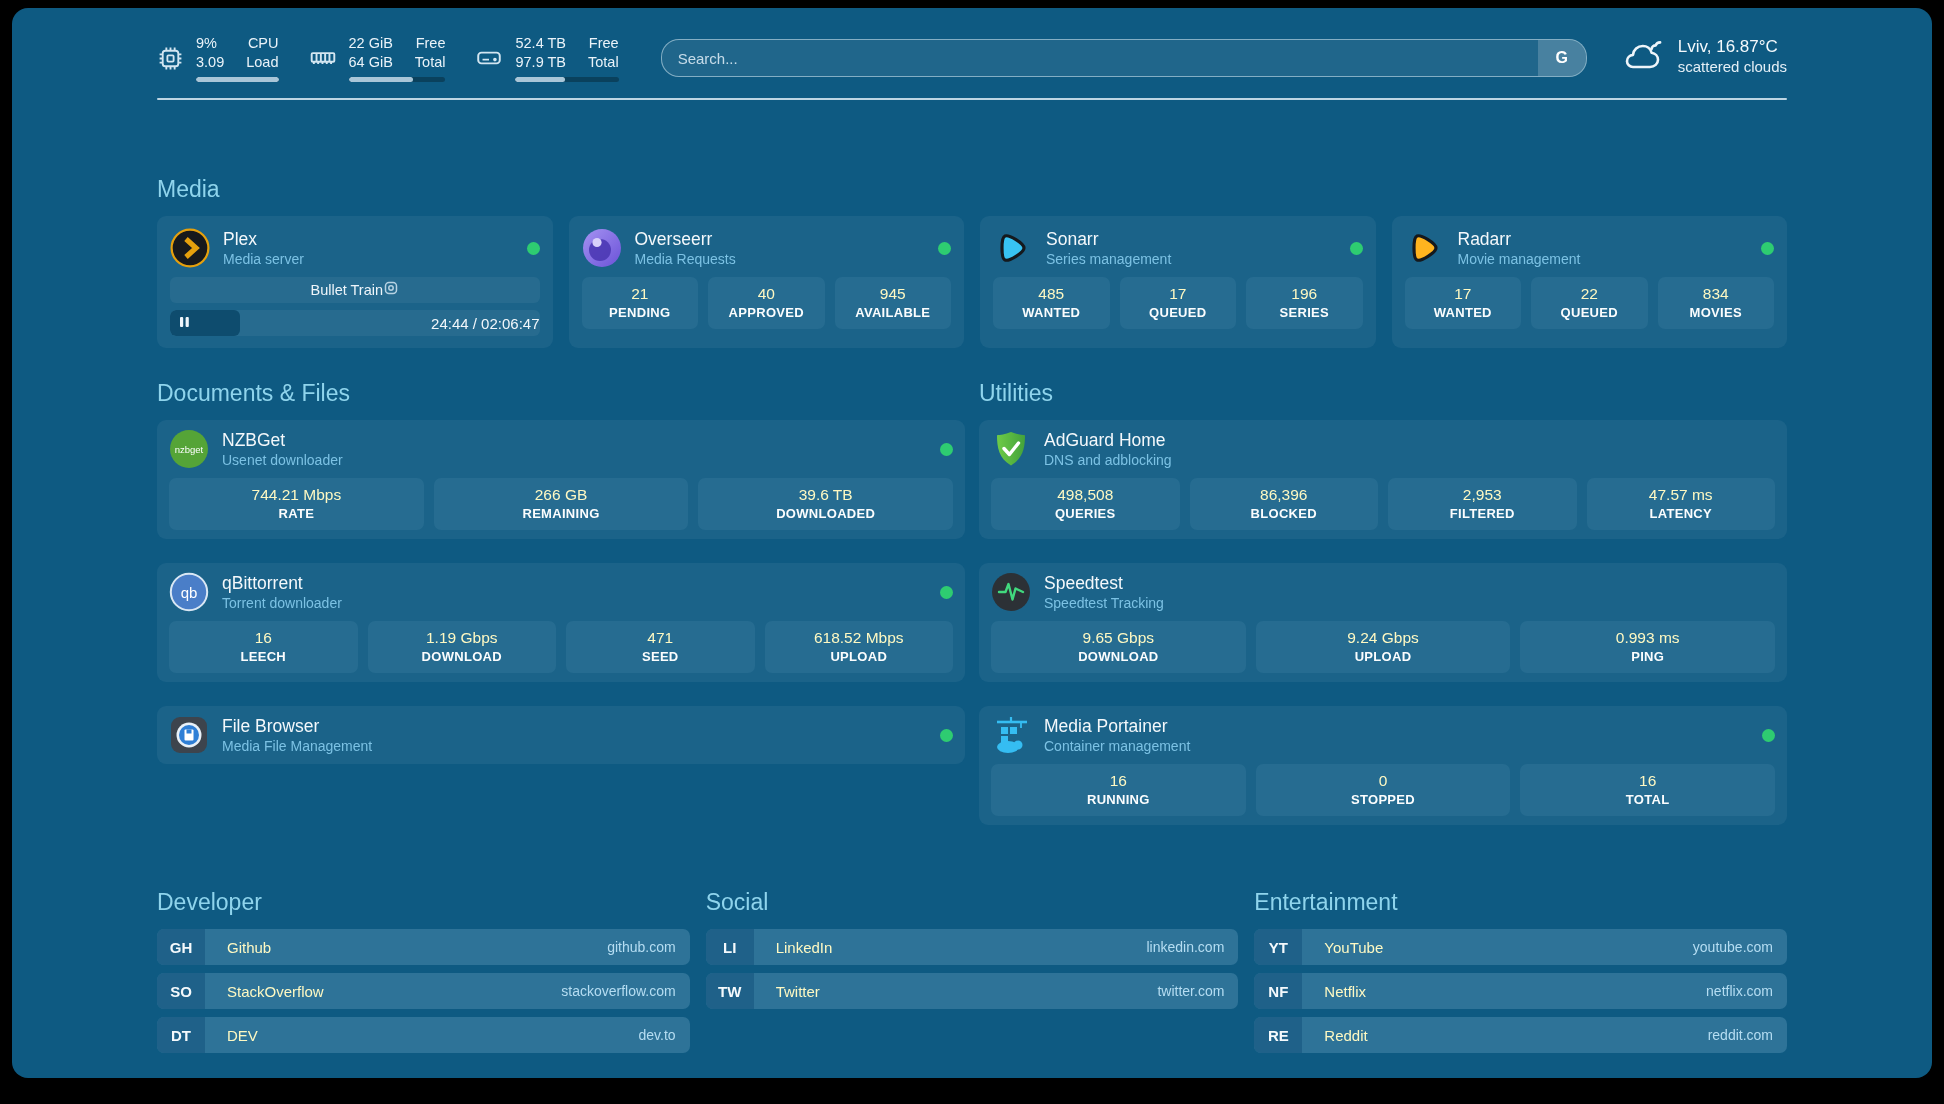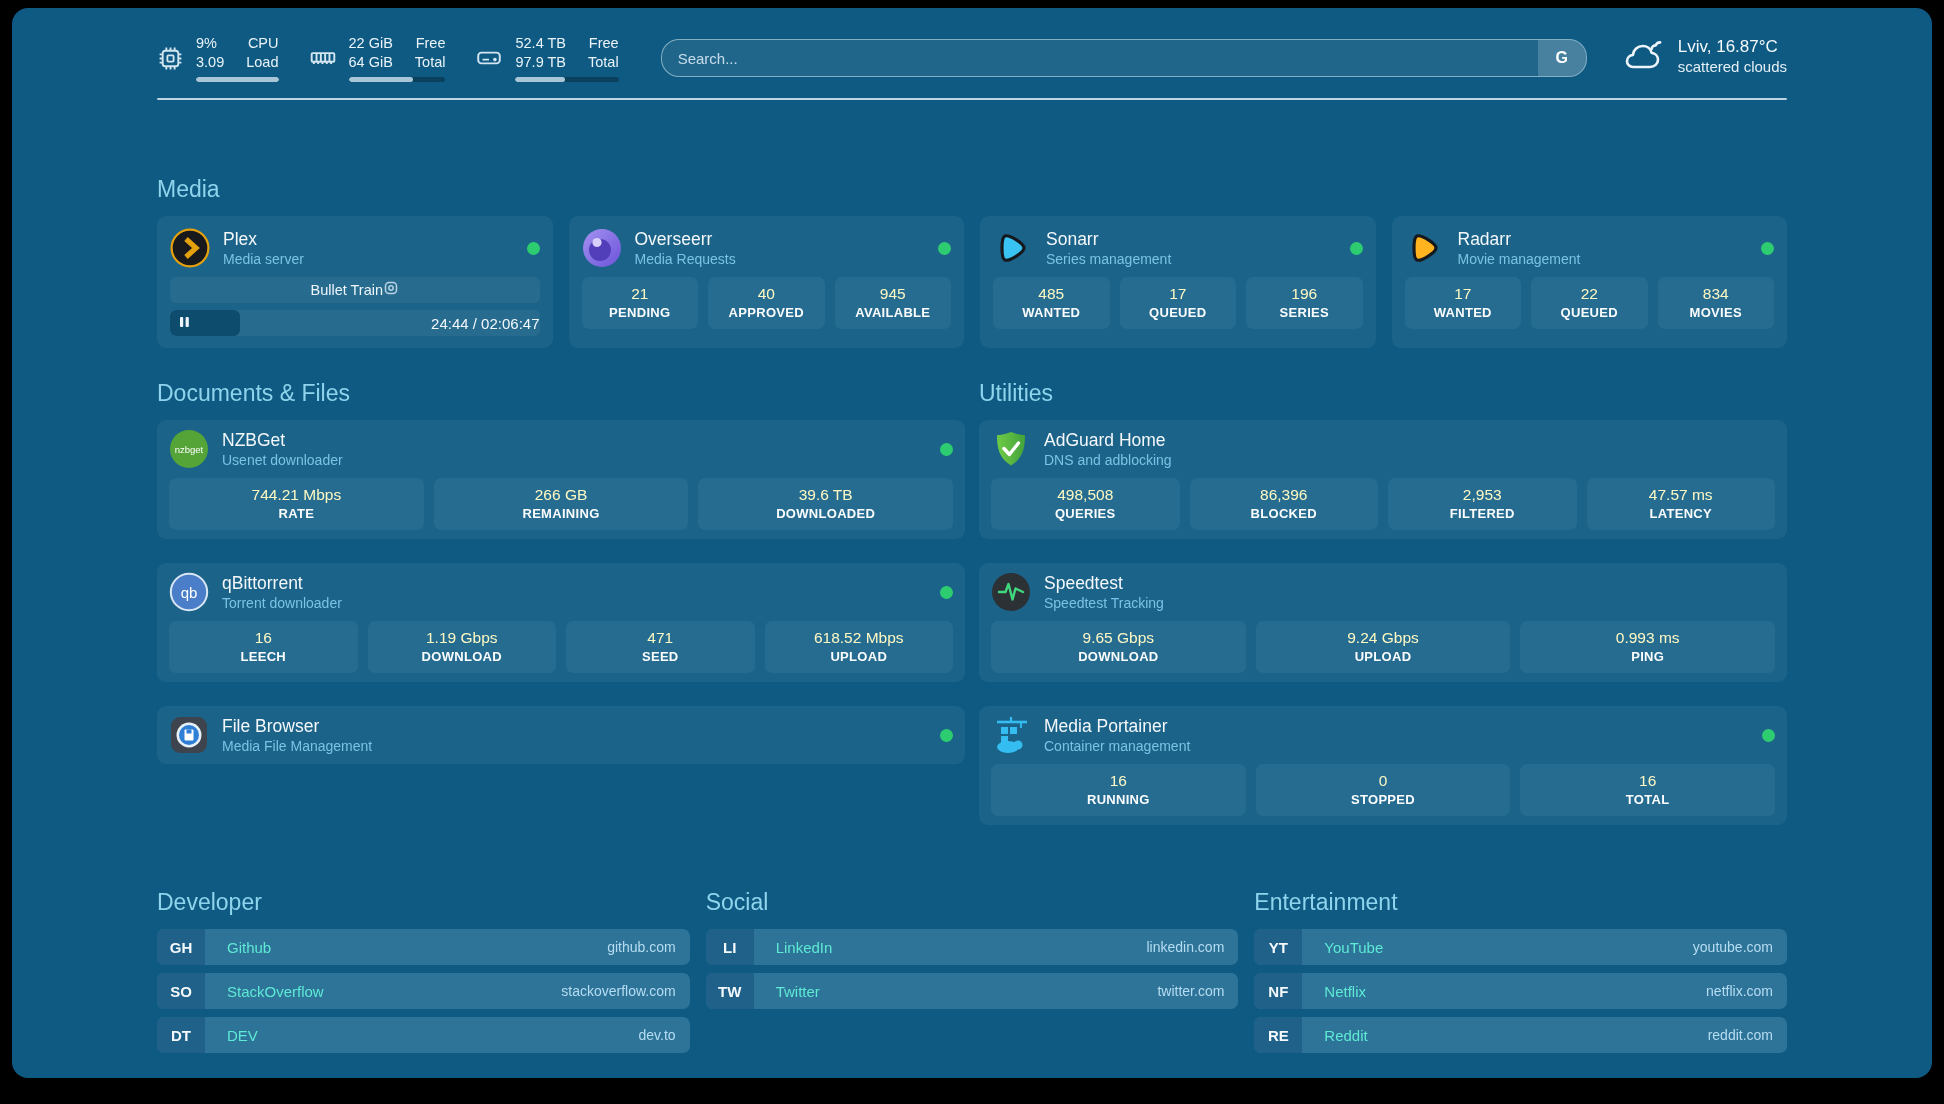--- a/index.html
+++ b/index.html
@@ -78,21 +78,21 @@
 
   
   .links-grid { display:grid; grid-template-columns:1fr 1fr 1fr; gap:16px; margin-top:64px;
                 padding-bottom:30px; }
   .link-list { display:flex; flex-direction:column; gap:8px; }
   .link-pill { height:36px; background:#2e7398; border-radius:7px; display:flex;
                align-items:center; overflow:hidden; cursor:pointer; }
   .abbr { width:48px; align-self:stretch; background:#1f6189; display:flex;
           align-items:center; justify-content:center; font-size:15px; font-weight:bold;
           color:#f4f9fc; }
-  .lname { flex:1; padding-left:22px; font-size:15px; color:#5eead4; }
+  .lname { flex:1; padding-left:22px; font-size:15px; color:#fef9c3; }
   .lurl { padding-right:14px; font-size:14px; color:#b5ddf2; }
 </style>
 </head>
 <body>
 
 <div class="panel">
 <div class="content">
 
   <div class="topbar">
 

